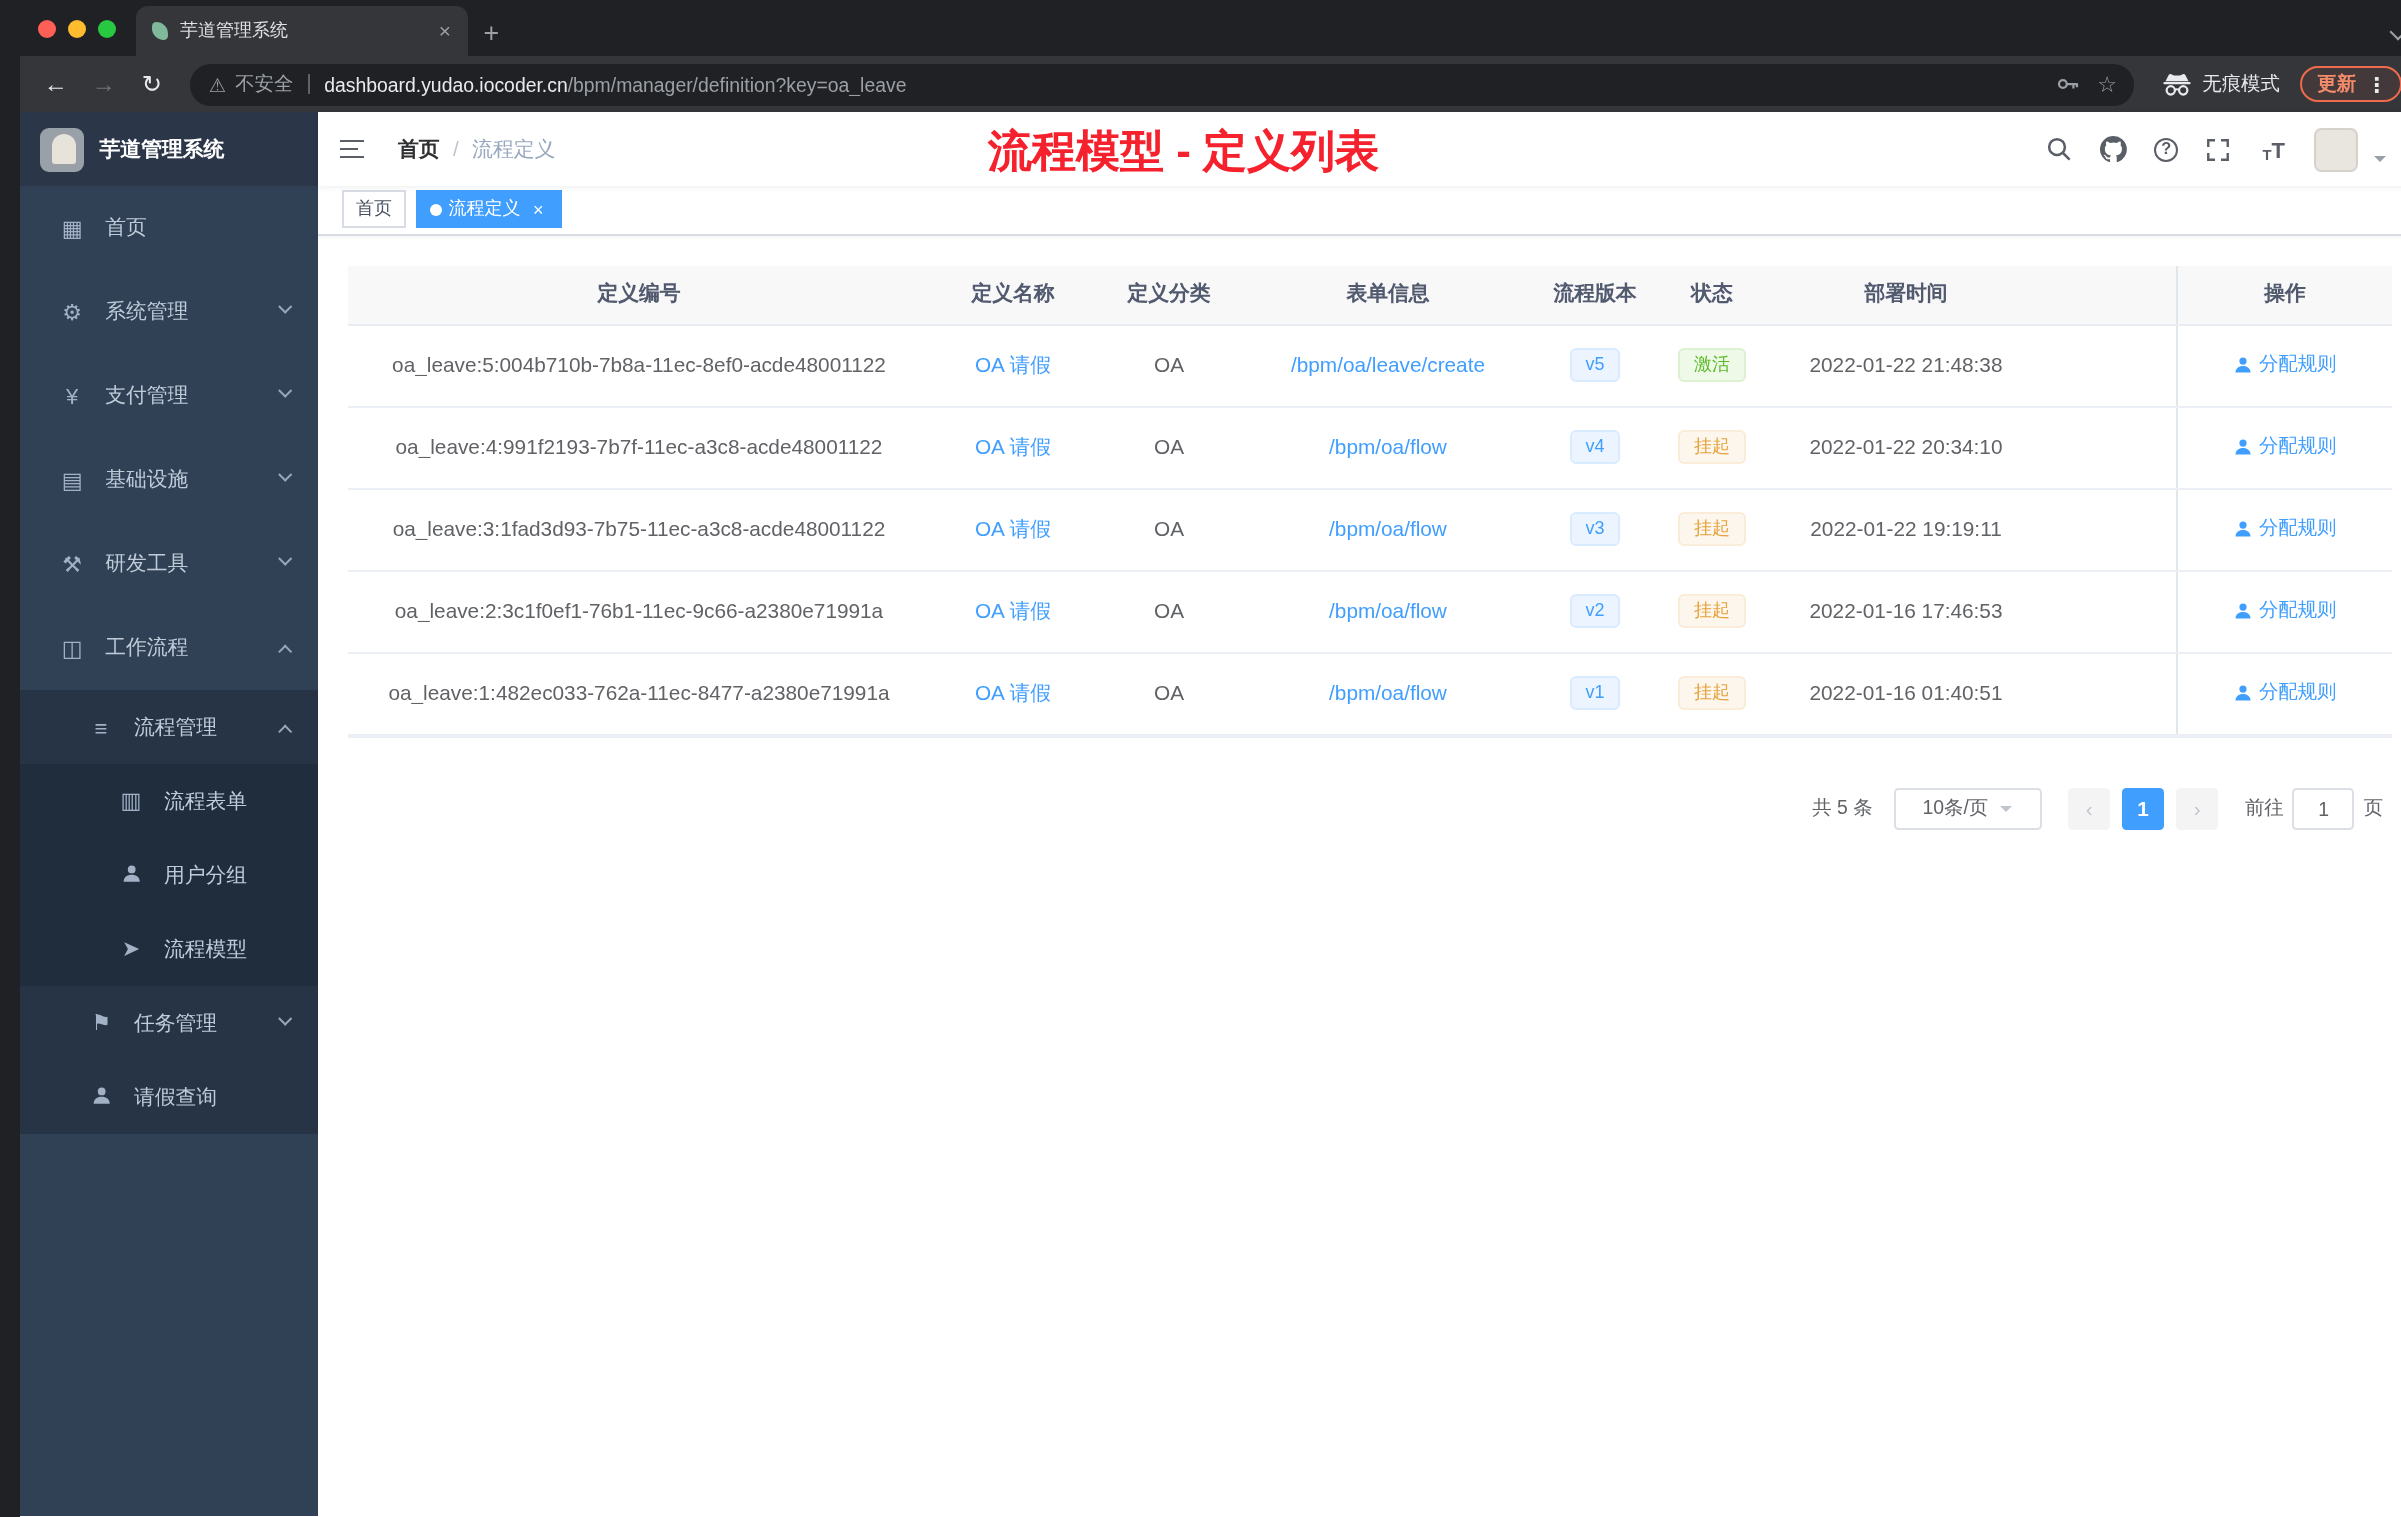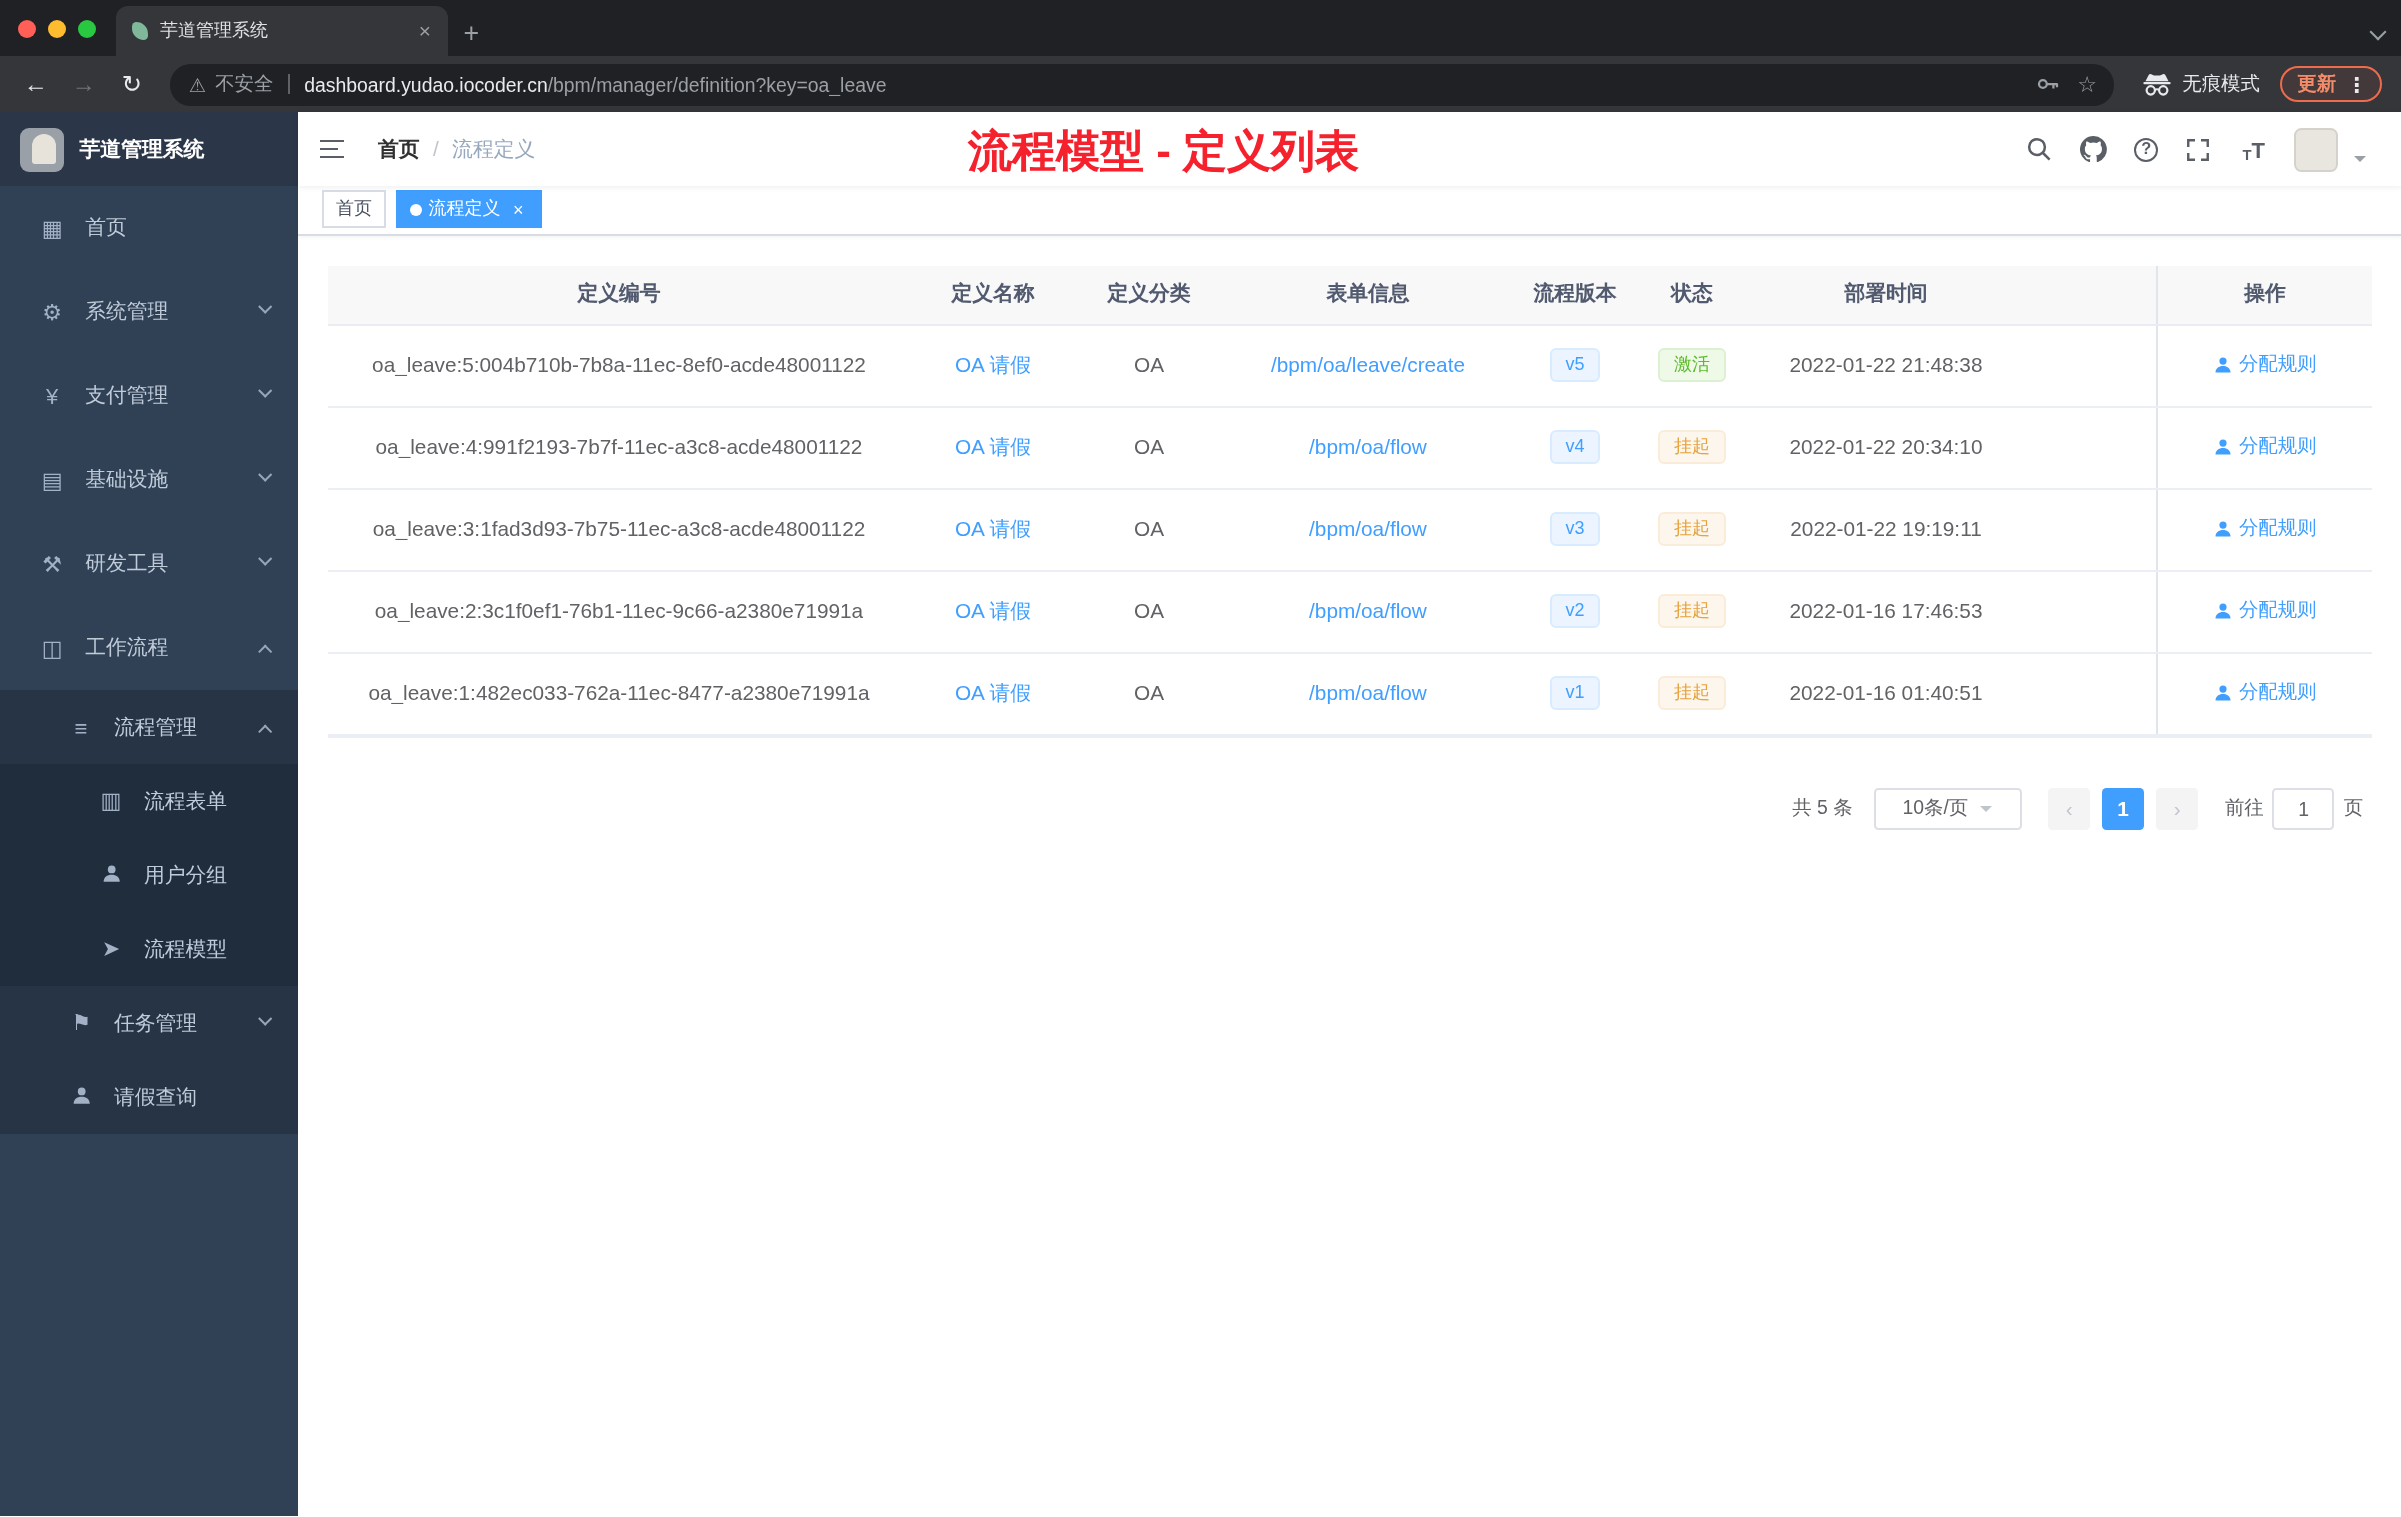--- a/index.html
+++ b/index.html
@@ -1,19 +1,19 @@
 <!DOCTYPE html>
 <html style="font-size:12px"><head>
 <meta charset="utf-8">
 <title>芋道管理系统</title>
 <style>
   * { box-sizing: border-box; margin: 0; padding: 0; }
   html, body { background: #202124; }
   body { font-family: "Liberation Sans", "DejaVu Sans", sans-serif; }
-  #stage { width: 2401px; height: 1518px; overflow: hidden; position: relative; }
+  #stage { width: 2401px; height: 1518px; overflow: hidden; position: relative; padding-left: 20px; }
   #scale { width: 1201px; height: 759px; transform: scale(2); transform-origin: 0 0; position: relative; background: #fff; }
 
   
   .tabstrip { height: 28px; background: #202124; display: flex; align-items: flex-end; position: relative; }
   .traffic { display: flex; align-items: center; gap: 6px; padding: 0 10.4px 0 9px; height: 28px; }
   .tdot { width: 9px; height: 9px; border-radius: 50%; display: inline-block; }
   .tdot.red { background: #ff5f57; }
   .tdot.yellow { background: #febc2e; }
   .tdot.green { background: #28c840; }
   .tab { width: 166px; height: 25px; background: #35363a; border-radius: 6px 6px 0 0; display: flex; align-items: center; padding: 0 7.4px; color: #dfe1e5; font-size: 9px; }

